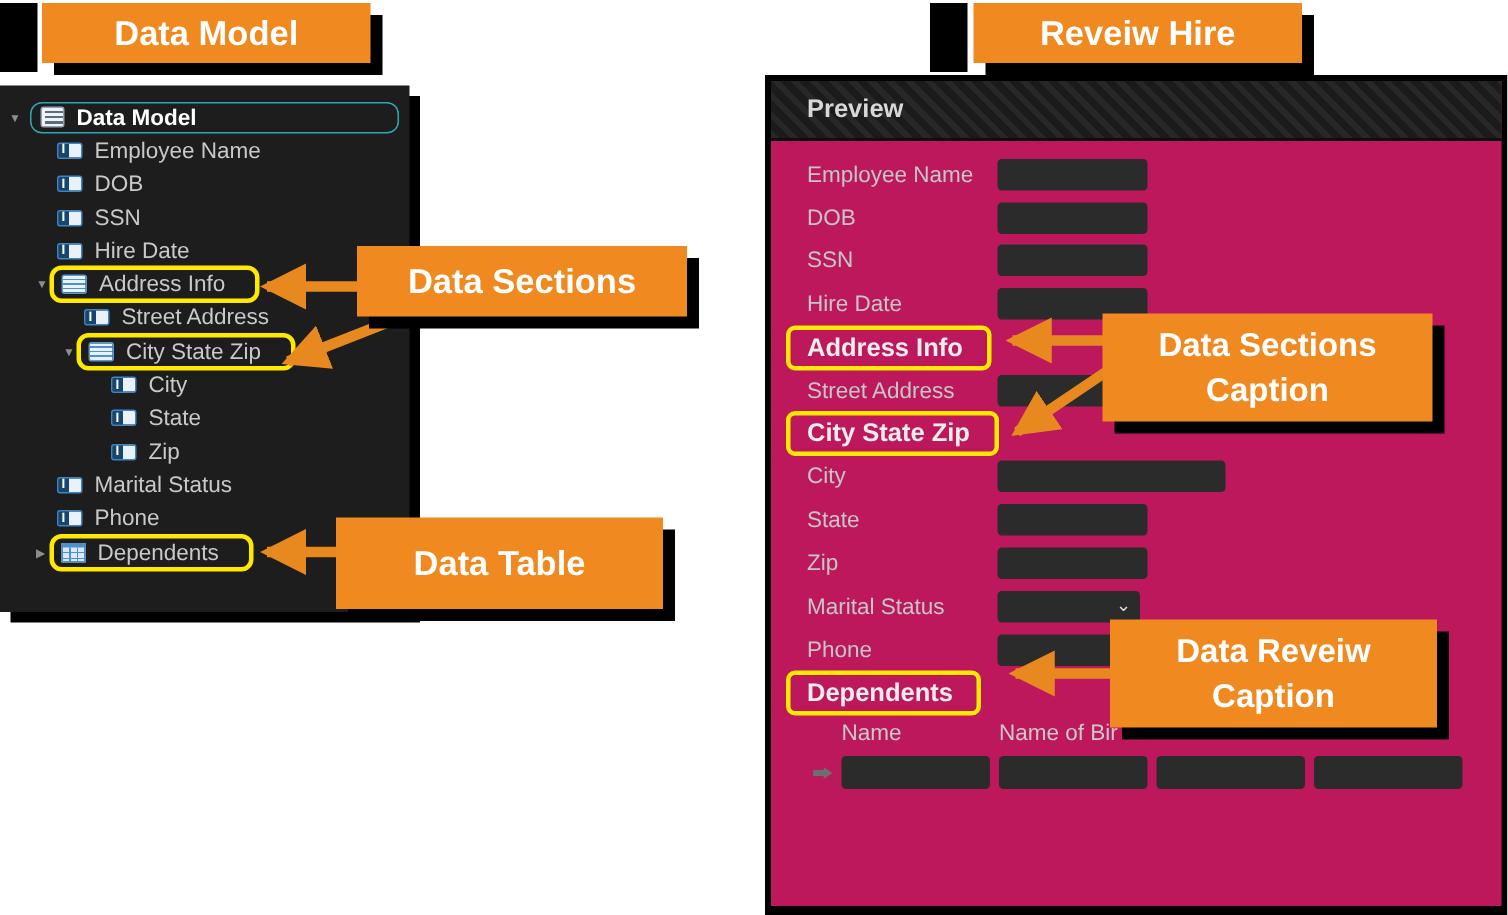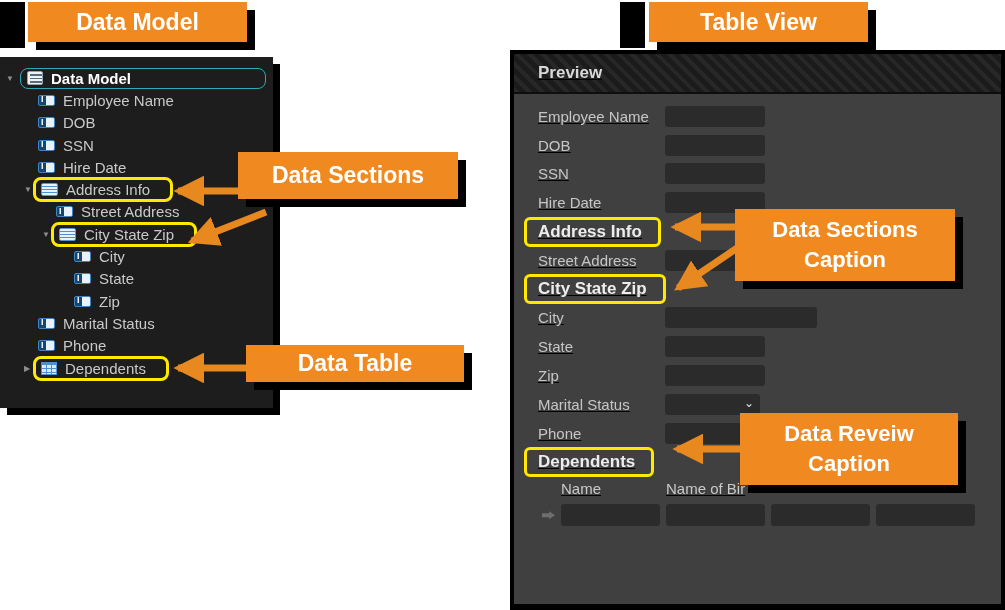--- a/index.html
+++ b/index.html
@@ -36,21 +36,21 @@
   .ic-section { width:17px; height:13px; border:1px solid #5B97CE; border-radius:2px;
                 background:repeating-linear-gradient(to bottom,#E8F2FC 0 2px,#4F8FCB 2px 3px); }
   .ic-table { width:16px; height:13px; border:1px solid #4F8FCB; border-top:3px solid #4F8FCB;
               background:repeating-linear-gradient(to right,transparent 0 4px,#4F8FCB 4px 5px),
                          repeating-linear-gradient(to bottom,transparent 0 3px,#4F8FCB 3px 4px),#D9E9F9; }
   .ic-form-root { width:16px; height:14px; border:1px solid #8FA3B5; border-radius:2px;
                   background:repeating-linear-gradient(to bottom,#5A6B7A 0 1.5px,transparent 1.5px 3.5px) 2px 2px / 12px 10px no-repeat, #EEF3F7; }
 
   
   .right-panel { position:absolute; left:510px; top:50px; width:495px; height:560px;
-                 background:#404040; border:4px solid #000; border-bottom-width:6px; z-index:2;text-decoration:underline; }
+                 background:#be185d; border:4px solid #000; border-bottom-width:6px; z-index:2; }
   .preview-header { height:40px; background:repeating-linear-gradient(45deg,#272727 0 4px,#1B1B1B 4px 9px);
                     border-bottom:2px solid #0E0E0E; display:flex; align-items:center;
                     padding-left:24px; color:#D8D8D8; font-weight:bold; font-size:17px; }
   .form { padding:8px 0 0 24px; }
   .p-row { height:28.8px; display:flex; align-items:center; }
   .p-label { width:127px; color:#C6C6C6; font-size:15px; flex:none; }
   .p-input { height:21px; background:#2B2B2B; border-radius:3px; }
   .p-select { position:relative; }
   .p-select .chev { position:absolute; right:6px; top:2px; color:#E0E0E0; font-size:12px; }
   .p-heading { color:#EDEDED; font-weight:bold; font-size:17px; }
@@ -62,36 +62,36 @@
   .tbl-row { display:flex; align-items:center; margin-top:4px; }
   .tbl-row .marker { width:23px; flex:none; }
   .row-arrow { display:block; width:13px; height:8px; margin-left:4px; background:#6E6E6E;
                clip-path:polygon(0 25%,55% 25%,55% 0,100% 50%,55% 100%,55% 75%,0 75%); }
   .cell { width:99px; height:22px; background:#2B2B2B; border-radius:3px; margin-right:6px; flex:none; }
 
   
   .callout { position:absolute; background:#F0891F; color:#fff; font-weight:bold;
              display:flex; align-items:center; justify-content:center; text-align:center;
              box-shadow:8px 8px 0 #000; z-index:6; line-height:1.35; }
-  #co-sections { left:238px; top:152px; width:220px; height:47px; font-size:23px; }
-  #co-table    { left:246px; top:345px; width:218px; height:37px; font-size:23px; }
+  #co-sections { left:238px; top:164px; width:220px; height:47px; font-size:23px; }
+  #co-table    { left:224px; top:345px; width:218px; height:61px; font-size:23px; }
   #co-sections-cap { left:735px; top:209px; width:220px; height:72px; font-size:22px; padding:0 28px; }
   #co-table-cap    { left:740px; top:413px; width:218px; height:72px; font-size:22px; padding:0 30px; }
 
   #arrows { position:absolute; left:0; top:0; z-index:5; pointer-events:none; }
 </style>
 </head>
 <body>
 
 <div id="app">
 
   <div class="hdr-band" id="hdr-left-band"></div>
   <div class="hdr" id="hdr-left">Data Model</div>
   <div class="hdr-band" id="hdr-right-band"></div>
-  <div class="hdr" id="hdr-right">Table View</div>
+  <div class="hdr" id="hdr-right">Reveiw Hire</div>
 
   <div class="left-panel">
     <div id="tree">
         <div class="tree-row" style="padding-left: 6px;">
           <span class="tw">▼</span>
           <span class="tree-sel">
             <span class="ic ic-form-root"></span>
             <span>Data Model</span>
           </span>
         </div>

